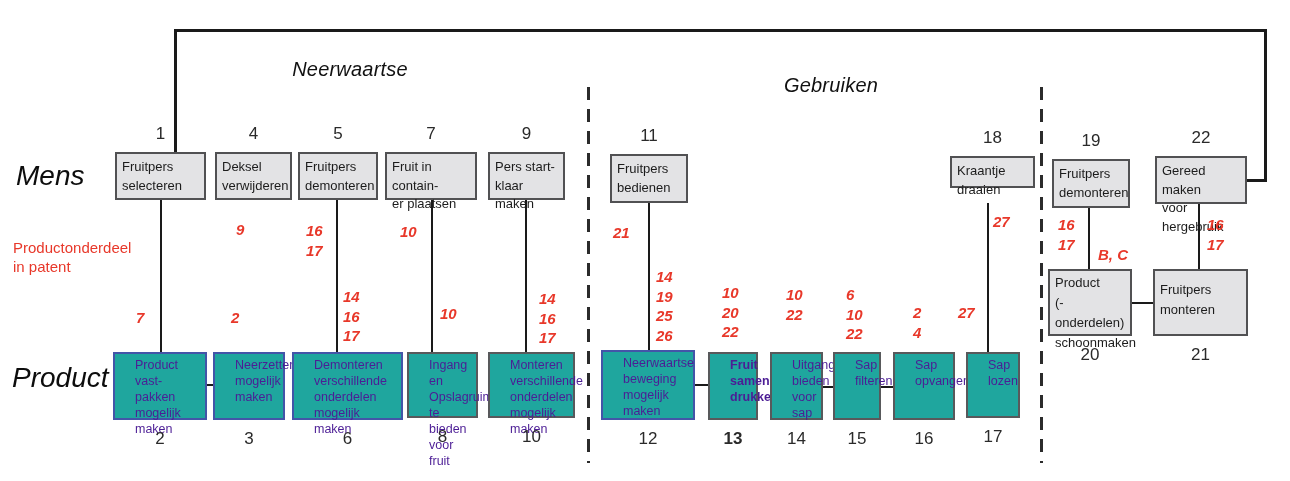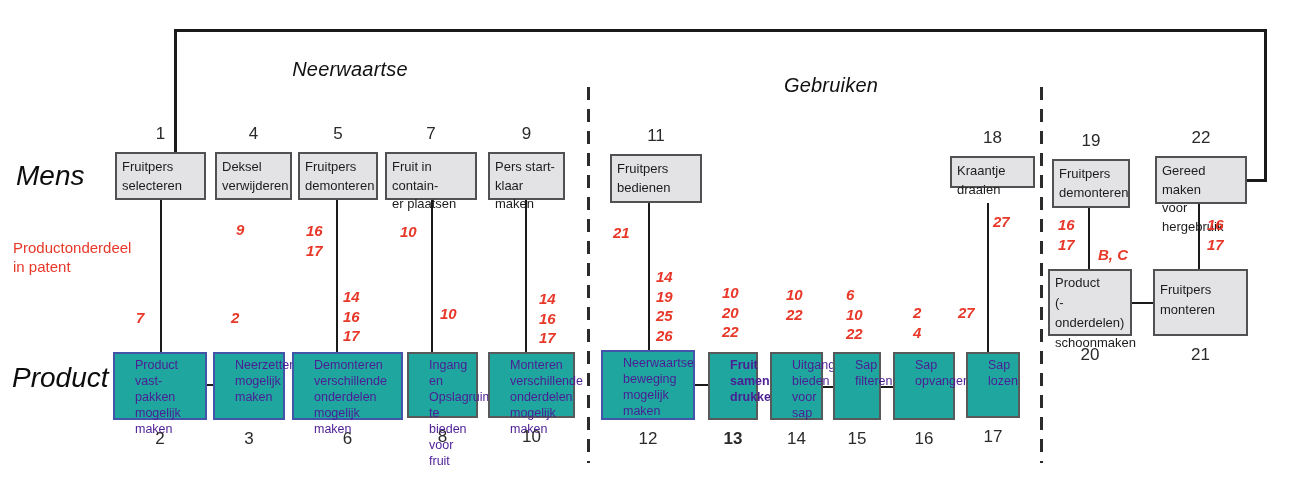--- a/index.html
+++ b/index.html
@@ -157,21 +157,21 @@
   <div class="mbox" style="left:385px; top:152px; width:92px; height:48px;">
     <div class="num above">7</div>
     <div class="box-label">Fruit in contain-
 er plaatsen</div>
   </div>
   <div class="mbox" style="left:488px; top:152px; width:77px; height:48px;">
     <div class="num above">9</div>
     <div class="box-label">Pers start-
 klaar maken</div>
   </div>
-  <div class="mbox" style="left:610px; top:154px; width:92px; height:49px;">
+  <div class="mbox" style="left:610px; top:154px; width:78px; height:49px;">
     <div class="num above">11</div>
     <div class="box-label">Fruitpers
 bedienen</div>
   </div>
   <div class="mbox" style="left:950px; top:156px; width:85px; height:32px;">
     <div class="num above">18</div>
     <div class="box-label">Kraantje
 draaien</div>
   </div>
   <div class="mbox" style="left:1052px; top:159px; width:78px; height:49px;">

